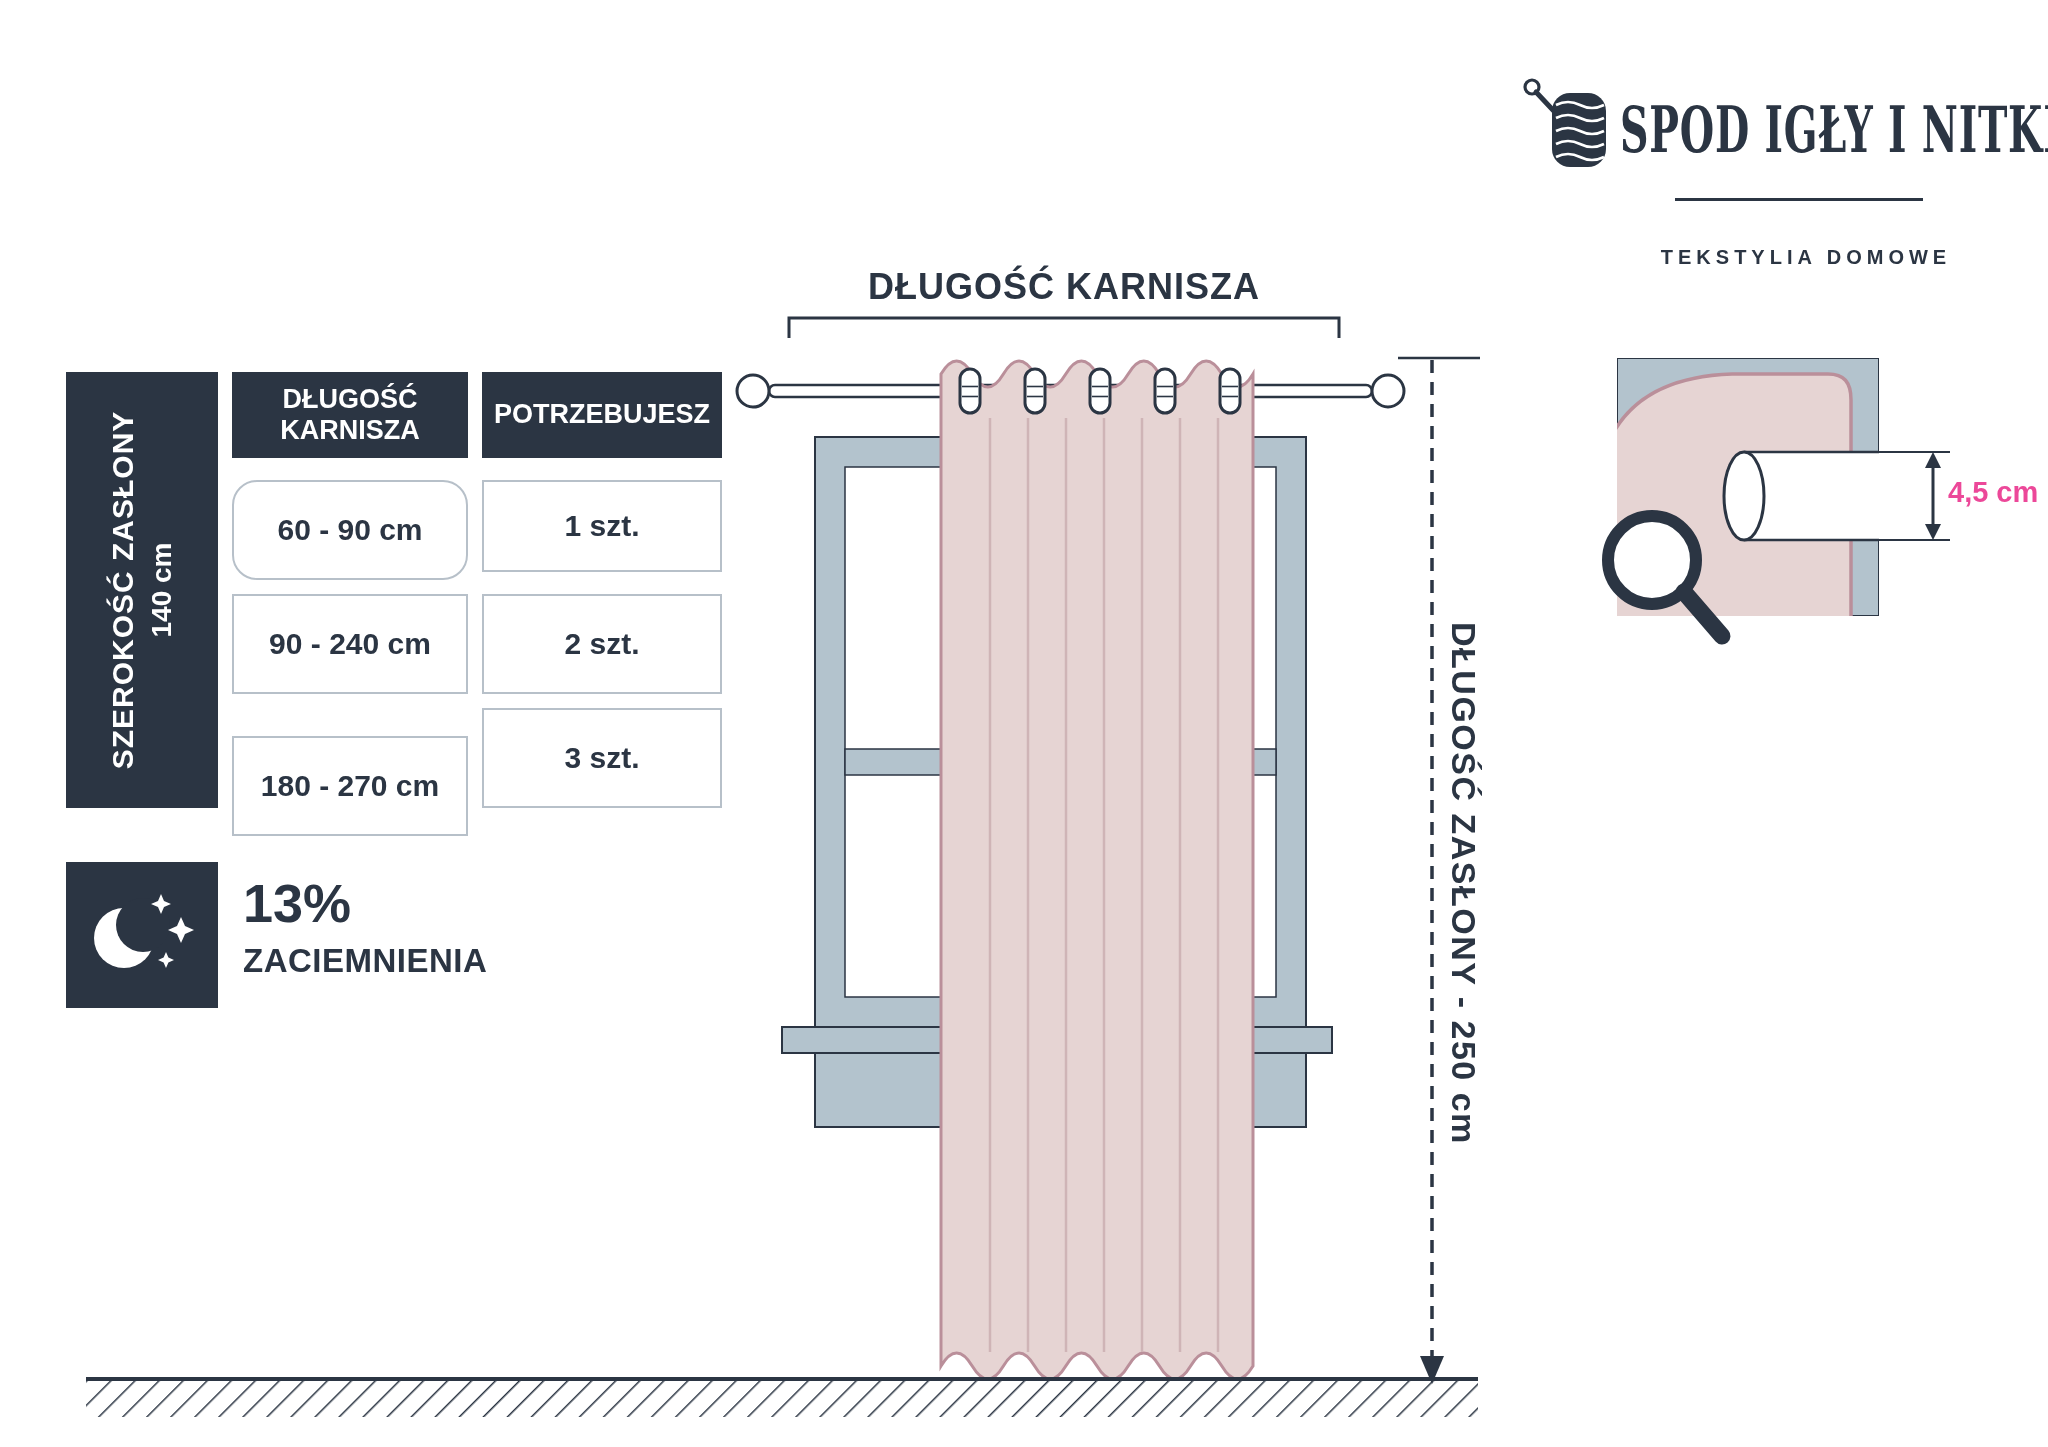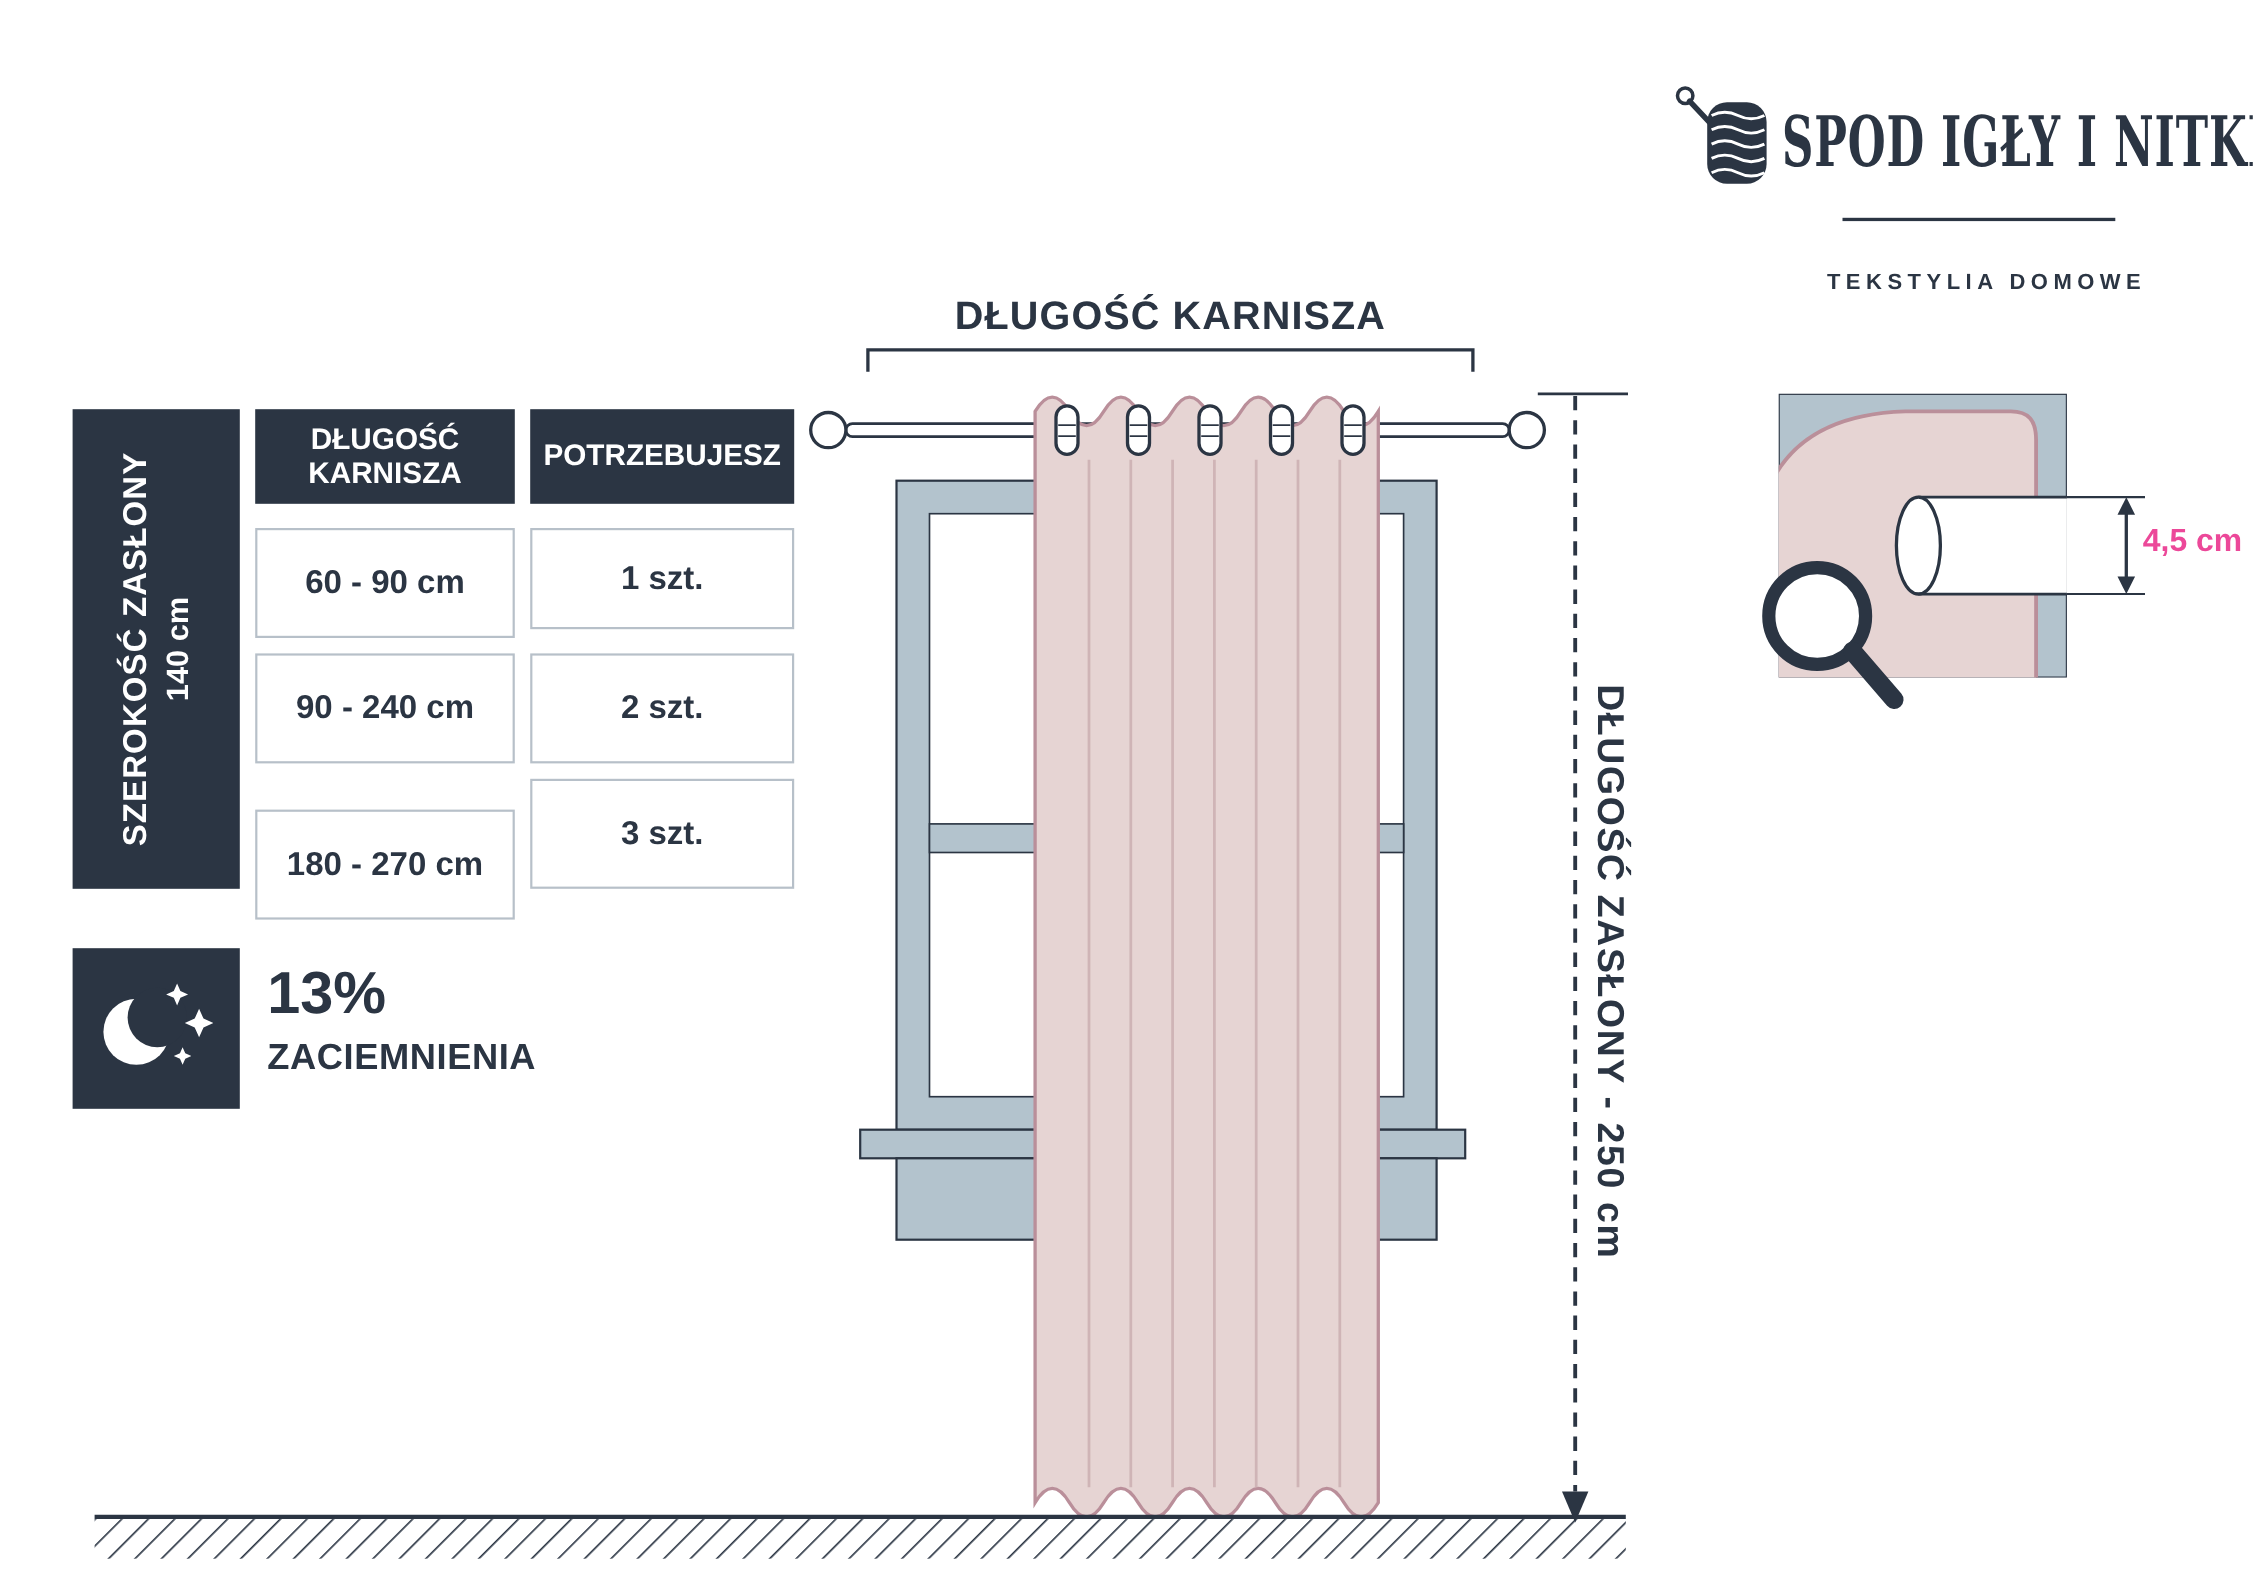--- a/index.html
+++ b/index.html
@@ -25,21 +25,21 @@
   .sidebar-value { font-size:28px; font-weight:700; margin-top:6px; }
 
   .th { position:absolute; background:#2b3543; color:#ffffff; display:flex; align-items:center;
         justify-content:center; text-align:center; font-weight:700; font-size:27px; line-height:1.15;
         padding:0 18px; }
   .th1 { left:232px; top:372px; width:236px; height:86px; }
   .th2 { left:482px; top:372px; width:240px; height:86px; }
 
   .td { position:absolute; background:#ffffff; border:2px solid #b7c0c9; color:#2b3543;
         display:flex; align-items:center; justify-content:center; font-weight:700; font-size:30px; }
-  .r1a { left:232px; top:480px; width:236px; height:100px; }
+  .r1a { left:232px; top:480px; width:236px; height:100px;border-radius:25px; }
   .r1b { left:482px; top:480px; width:240px; height:92px; }
   .r2a { left:232px; top:594px; width:236px; height:100px; }
   .r2b { left:482px; top:594px; width:240px; height:100px; }
   .r3a { left:232px; top:708px; width:236px; height:100px;margin-top:28px; }
   .r3b { left:482px; top:708px; width:240px; height:100px; }
 
   
   .moonbox { position:absolute; left:66px; top:862px; width:152px; height:146px; background:#2b3543; }
   .blackout-percent { position:absolute; left:243px; top:872px; font-size:54px; font-weight:700; color:#2b3543; }
   .blackout-label { position:absolute; left:243px; top:942px; font-size:33px; font-weight:700; color:#2b3543; letter-spacing:0.5px; }

